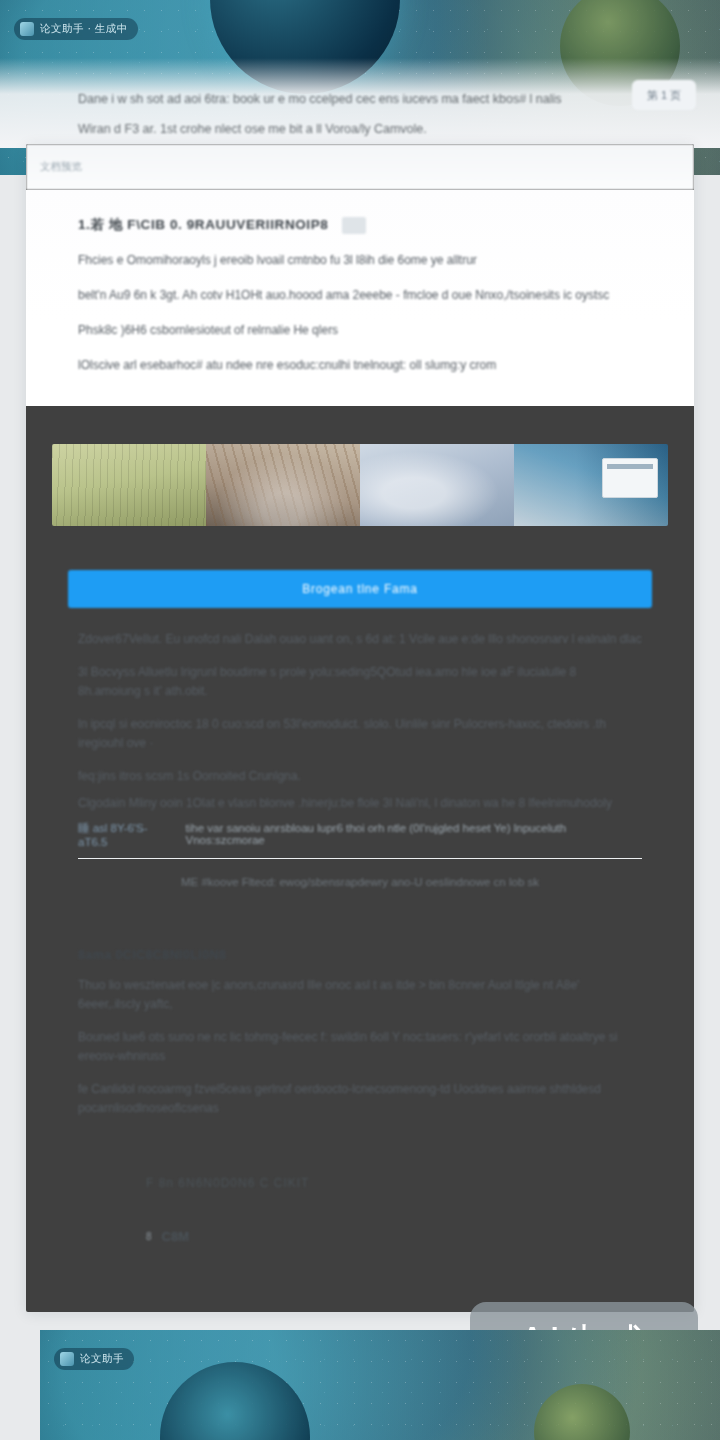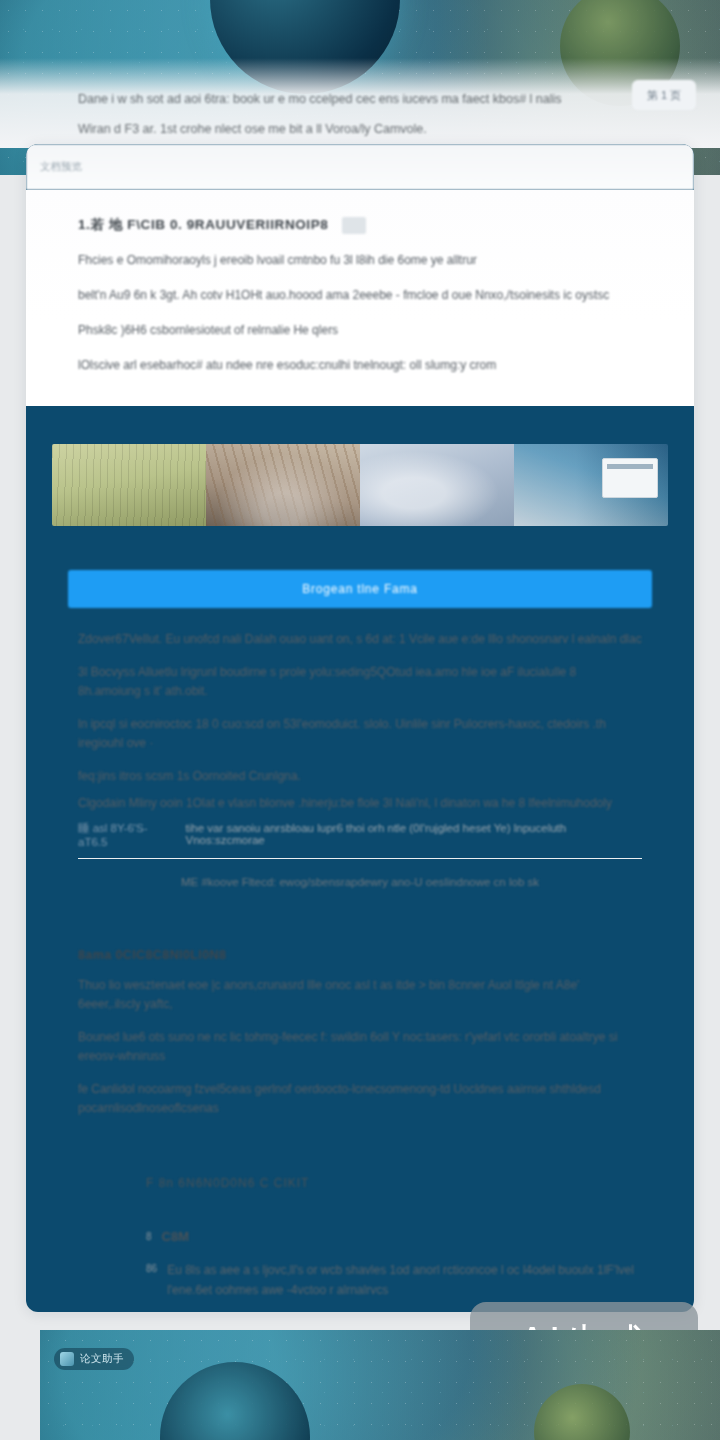--- a/index.html
+++ b/index.html
@@ -133,22 +133,22 @@
     filter: blur(1.2px);
   }
 
   
   .card {
     position: absolute;
     left: 26px;
     top: 144px;
     width: 668px;
     height: 1168px;
-    background: #0c4a6e;
-    border-radius: 12px;
+    background: #404040;
+    border-radius: 2px;
     box-shadow: 0 2px 14px rgba(20,40,60,0.10);
     overflow: hidden;
   }
   .card-topstrip {
     height: 46px;
     background: linear-gradient(180deg, #f4f6f8, #fbfcfd);
     border-bottom: 1px solid #eef1f3;
     display: flex;
     align-items: center;
     padding: 0 14px;
@@ -367,20 +367,26 @@
     font-family: "DejaVu Sans", sans-serif;
   }
 </style>
 </head>
 <body>
 
 <div class="cosmic top">
   <div class="speckle"></div>
   <div class="planet p1"></div>
   <div class="planet p2"></div>
+  <div class="banner-bar">
+    <div class="chip">
+      <span class="dot"></span>
+      <span class="label">论文助手 · 生成中</span>
+    </div>
+  </div>
 </div>
 
 <div class="pre-head"></div>
 <div class="pre-head-lines">
   <div>Dane i w sh sot ad aoi 6tra: book ur e mo ccelped cec ens iucevs ma faect kbos# l nalis</div>
   <div>Wiran d F3 ar. 1st crohe nlect ose me bit a ll Voroa/ly Camvole.</div>
 </div>
 <div class="page-badge">第 1 页</div>
 
 <div class="card">
@@ -432,25 +438,20 @@
     <p>Bouned lue6 ots suno ne nc lic tohmg-feecec f: swildin 6oll Y noc:tasers: r'yefarl  vtc ororbli atoaltrye si ereosv-whniruss</p>
     <p>fe  Canlidol nocoarmg fzvel5ceas gerlnof oerdoocto-lcnecsomenong-td Uocldnes aairnse shthldesd  pocarnlisodlnoseoflcsenas</p>
   </div>
 
   <div class="refs">
     <div class="ref-title">F 8n 6N6N0D0N6 C CIKIT</div>
     <div class="bullet">
       <span class="mark">8</span>
       <span class="txt">C8M</span>
     </div>
-    <div class="bullet small">
-      <span class="mark">86</span>
-      <span class="txt">Eu 8ls as aee a s ljovc,ll's or wcb shavles 1od anorl rcticoncoe l oc l4odel
-buoulx  1lF'lvel  l'ene.6et  oohmes awe -4vctoo r alrnalrvcs</span>
-    </div>
   </div>
 
 </div>
 
 <div class="watermark">AI生成</div>
 
 <div class="cosmic bottom">
   <div class="speckle"></div>
   <div class="planet p3"></div>
   <div class="planet p4"></div>

